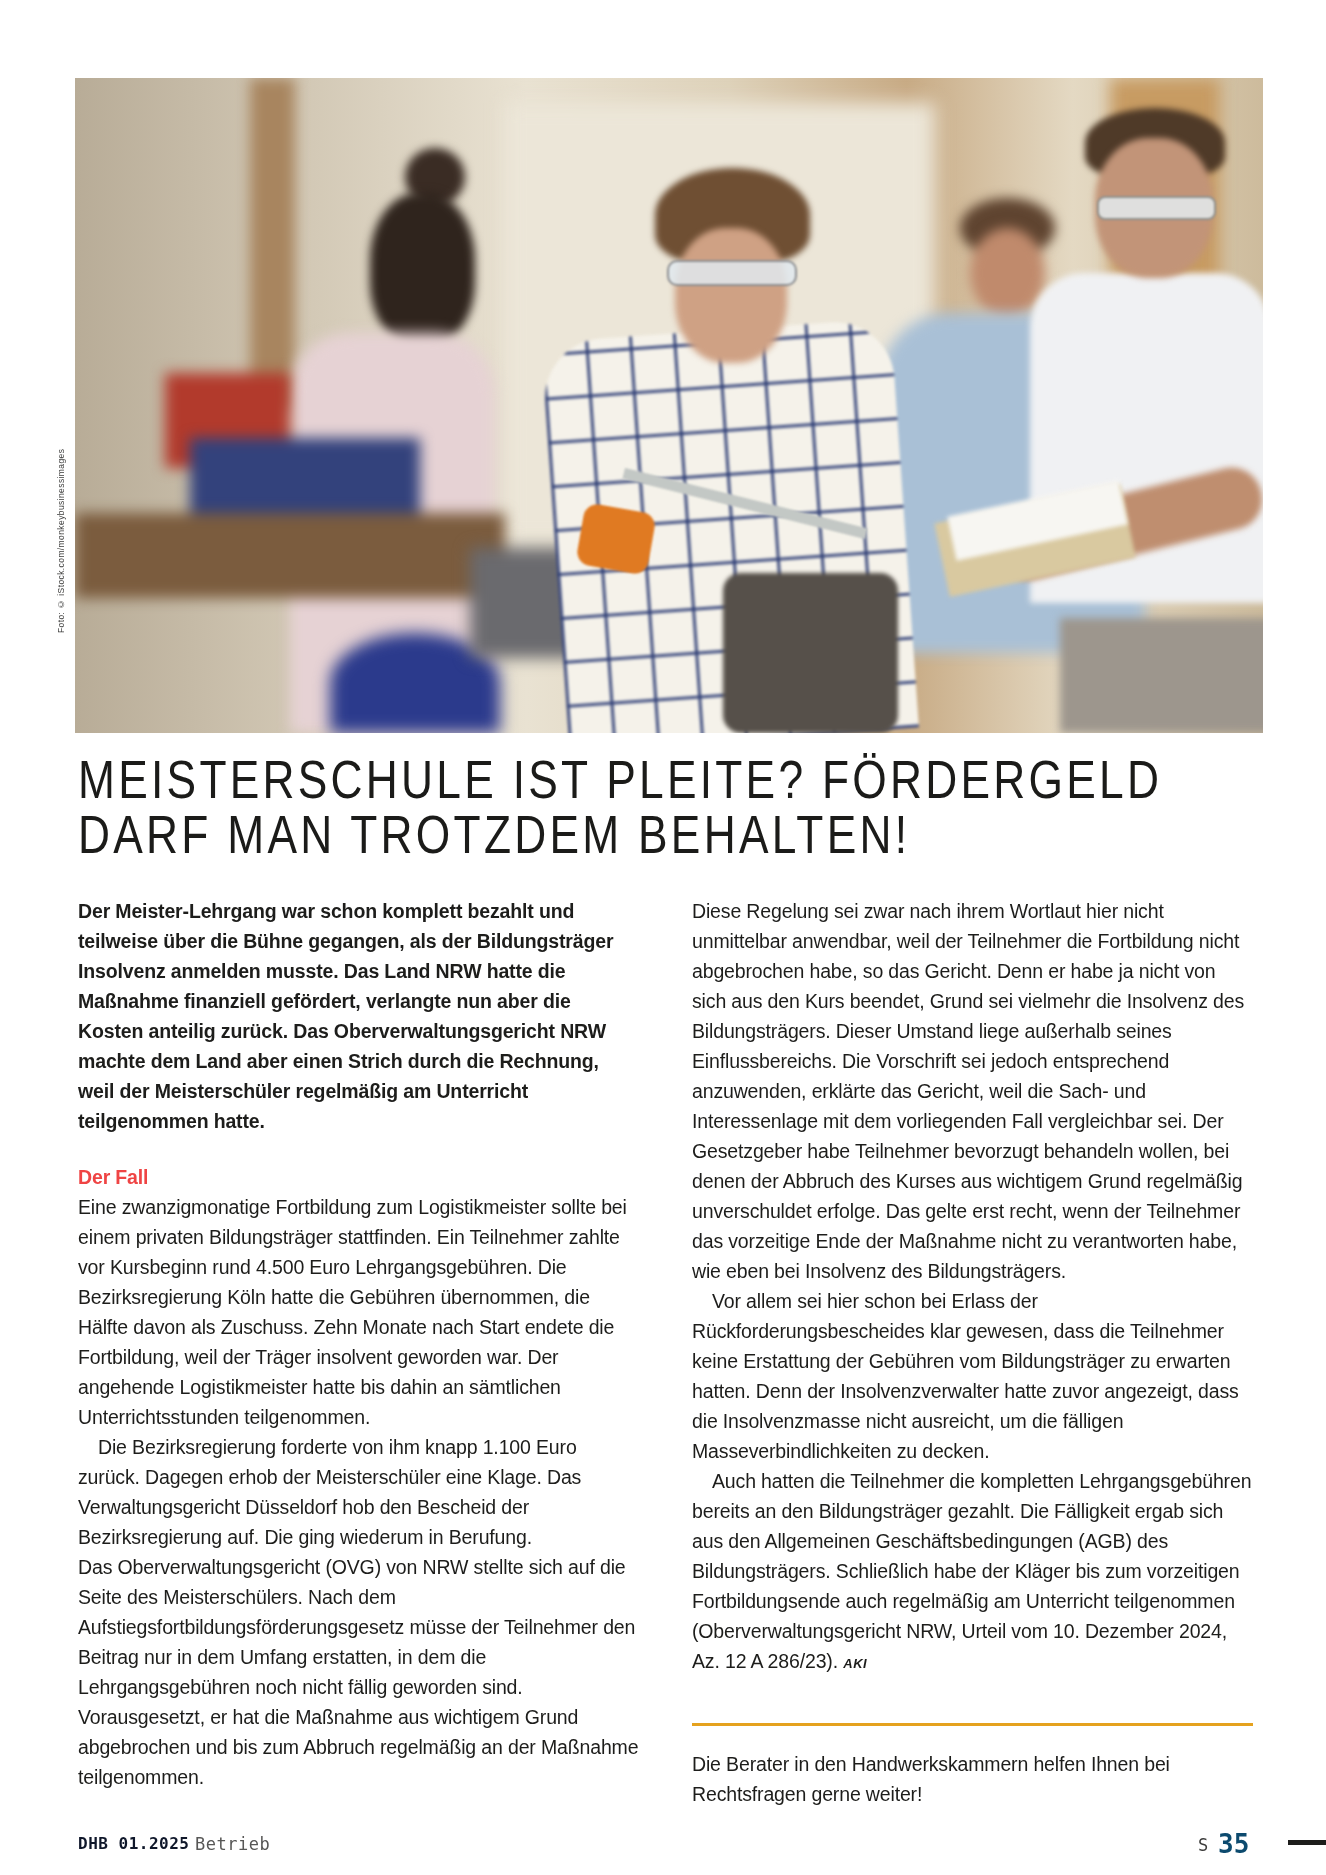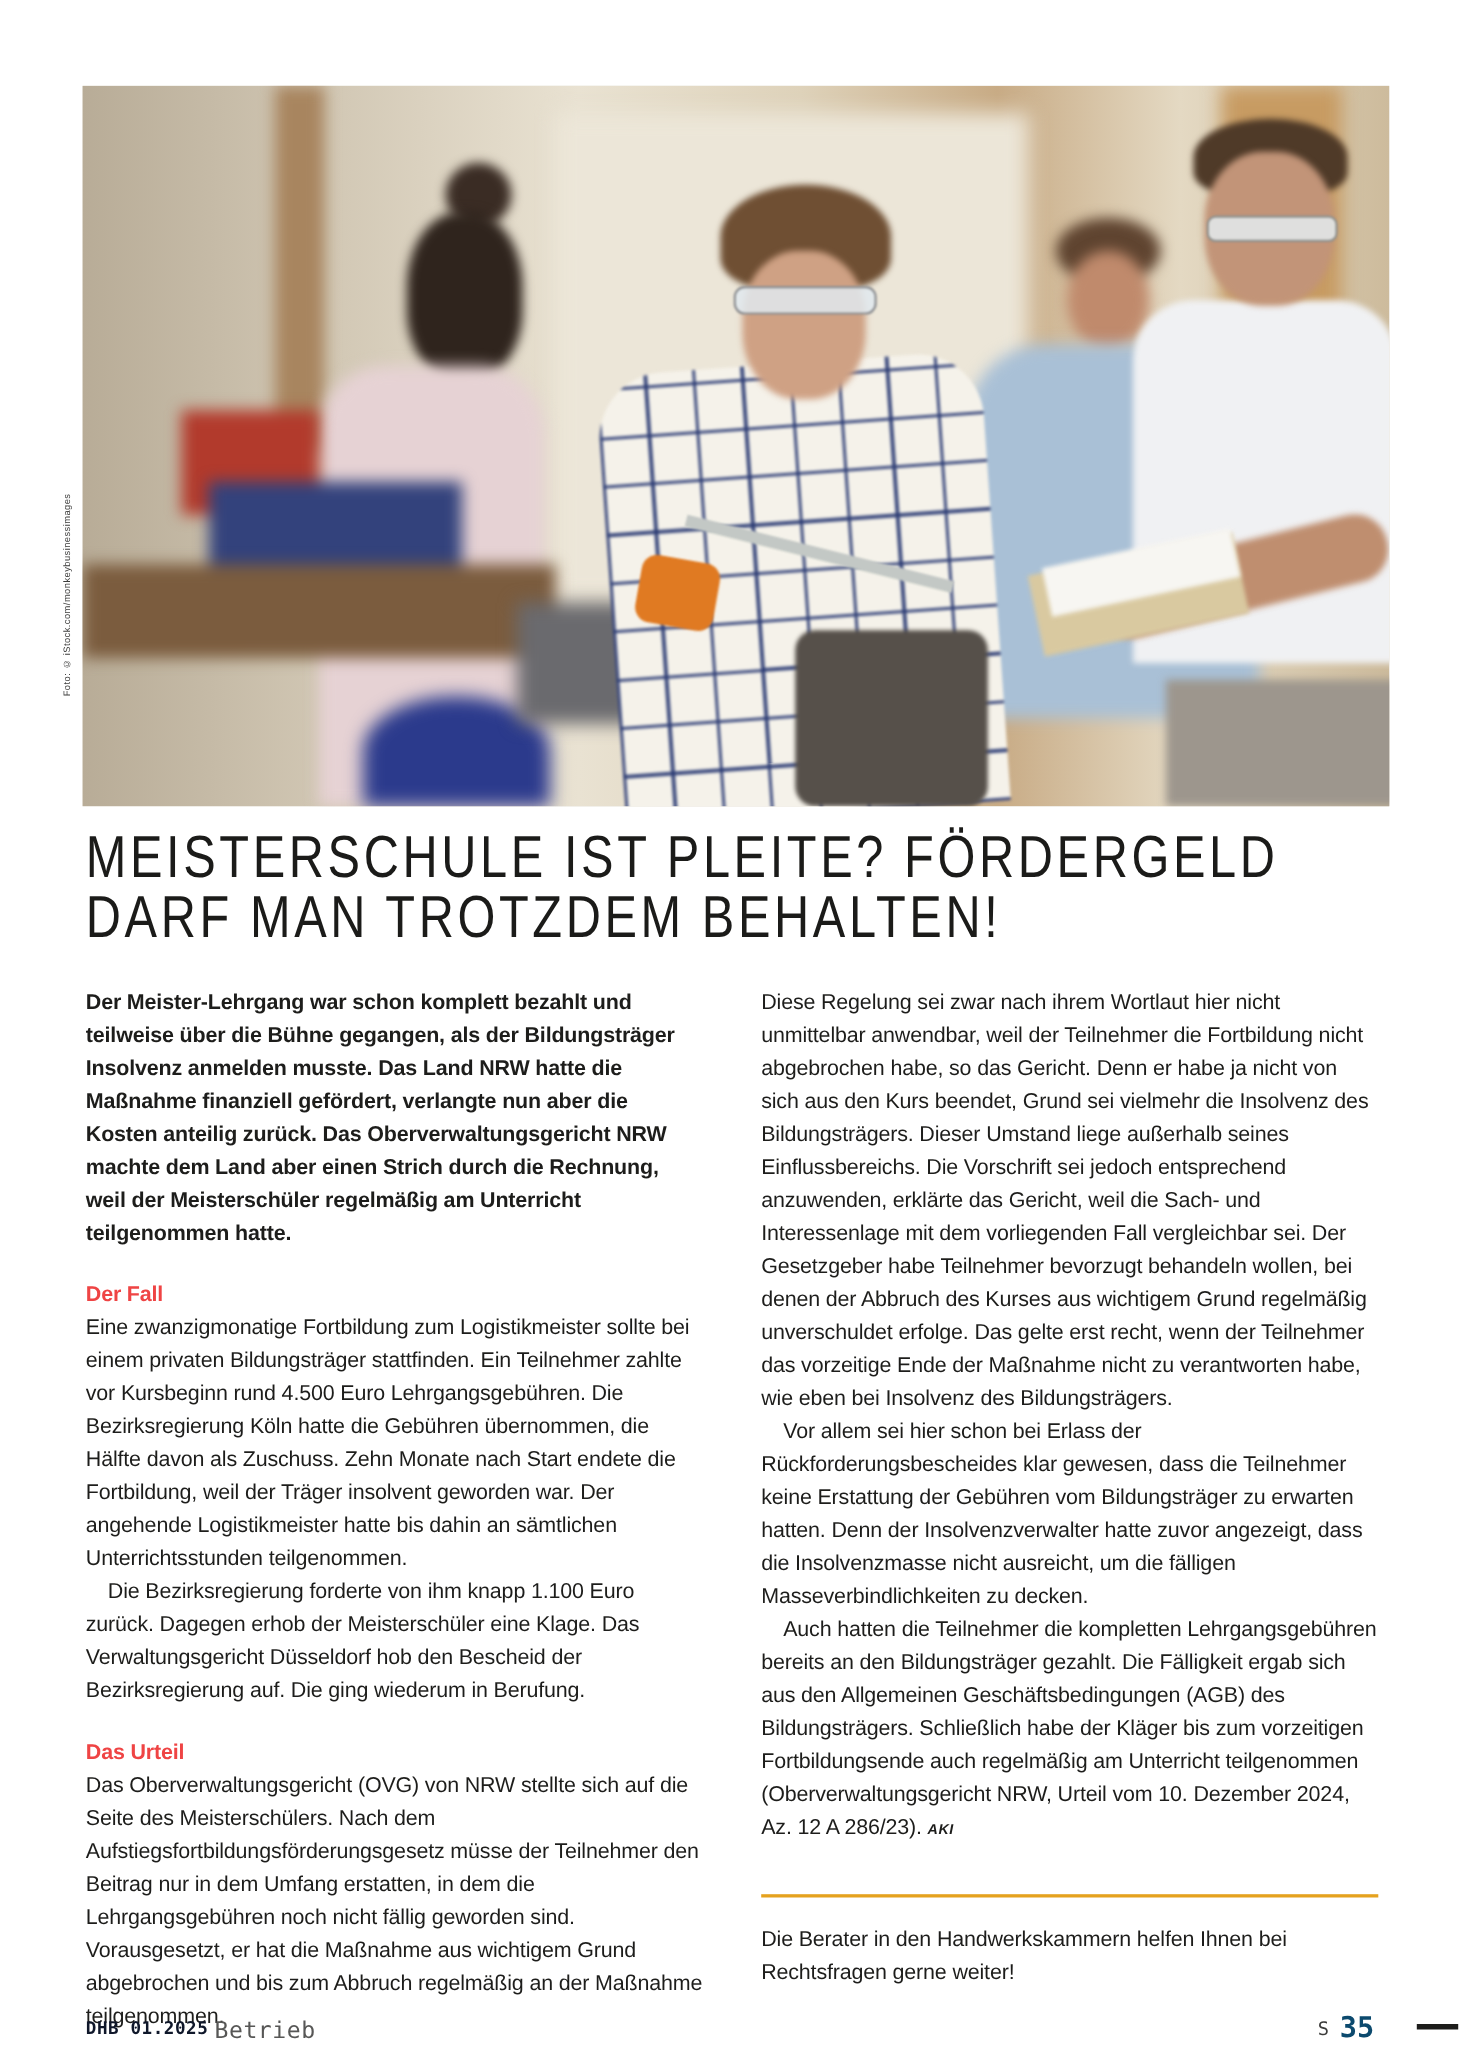--- a/index.html
+++ b/index.html
@@ -80,21 +80,21 @@
   .lead { font-weight:bold; margin-bottom:26px !important; }
   .sec-title { font-weight:bold; color:#ef4444; margin-top:26px !important; }
   .indent { text-indent:20px; }
   .author { font-weight:bold; font-style:italic; font-size:13px; letter-spacing:0.5px; }
 
   .note-box { margin-top:44px; border-top:3.5px solid #e5a21e; padding-top:23px; }
 
   
   .footer { position:absolute; left:0; top:1828px; width:1326px; height:40px; font-family:"DejaVu Sans Mono", monospace; }
   .footer-issue { position:absolute; left:78px; top:6px; font-size:16px; font-weight:bold; color:#0f172a; letter-spacing:0.5px;text-align:center; }
-  .footer-rubric { position:absolute; left:195px; top:6px; font-size:21px; color:#575756; letter-spacing:0.5px; }
+  .footer-rubric { position:absolute; left:195px; top:6px; font-size:17px; color:#575756; letter-spacing:0.5px; }
   .footer-pageprefix { position:absolute; left:1198px; top:7px; font-size:17px; color:#3c3c3b; }
   .footer-pagenum { position:absolute; left:1218px; top:1px; font-size:26px; font-weight:bold; color:#0c4a6e; }
   .footer-bar { position:absolute; right:0; top:12px; width:38px; height:5px; background:#1d1d1b; }
 </style>
 </head>
 <body>
 
 <div class="page">
 
   <div class="photo">
@@ -135,21 +135,20 @@
   <div class="headline">
     <div>MEISTERSCHULE IST PLEITE? FÖRDERGELD</div>
     <div>DARF MAN TROTZDEM BEHALTEN!</div>
   </div>
 
   <div class="col col-left">
     <p class="lead">Der Meister-Lehrgang war schon komplett bezahlt und teilweise über die Bühne gegangen, als der Bildungsträger Insolvenz anmelden musste. Das Land NRW hatte die Maßnahme finanziell gefördert, verlangte nun aber die Kosten anteilig zurück. Das Oberverwaltungsgericht NRW machte dem Land aber einen Strich durch die Rechnung, weil der Meisterschüler regelmäßig am Unterricht teilgenommen hatte.</p>
     <p class="sec-title">Der Fall</p>
     <p>Eine zwanzigmonatige Fortbildung zum Logistikmeister sollte bei einem privaten Bildungsträger stattfinden. Ein Teilnehmer zahlte vor Kursbeginn rund 4.500 Euro Lehrgangsgebühren. Die Bezirksregierung Köln hatte die Gebühren übernommen, die Hälfte davon als Zuschuss. Zehn Monate nach Start endete die Fortbildung, weil der Träger insolvent geworden war. Der angehende Logistikmeister hatte bis dahin an sämtlichen Unterrichtsstunden teilgenommen.</p>
     <p class="indent">Die Bezirksregierung forderte von ihm knapp 1.100 Euro zurück. Dagegen erhob der Meisterschüler eine Klage. Das Verwaltungsgericht Düsseldorf hob den Bescheid der Bezirksregierung auf. Die ging wiederum in Berufung.</p>
-    <p class="sec-title">Das Urteil</p>
     <p>Das Oberverwaltungsgericht (OVG) von NRW stellte sich auf die Seite des Meisterschülers. Nach dem Aufstiegsfortbildungsförderungsgesetz müsse der Teilnehmer den Beitrag nur in dem Umfang erstatten, in dem die Lehrgangsgebühren noch nicht fällig geworden sind. Vorausgesetzt, er hat die Maßnahme aus wichtigem Grund abgebrochen und bis zum Abbruch regelmäßig an der Maßnahme teilgenommen.</p>
   </div>
 
   <div class="col col-right">
     <p>Diese Regelung sei zwar nach ihrem Wortlaut hier nicht unmittelbar anwendbar, weil der Teilnehmer die Fortbildung nicht abgebrochen habe, so das Gericht. Denn er habe ja nicht von sich aus den Kurs beendet, Grund sei vielmehr die Insolvenz des Bildungsträgers. Dieser Umstand liege außerhalb seines Einflussbereichs. Die Vorschrift sei jedoch entsprechend anzuwenden, erklärte das Gericht, weil die Sach- und Interessenlage mit dem vorliegenden Fall vergleichbar sei. Der Gesetzgeber habe Teilnehmer bevorzugt behandeln wollen, bei denen der Abbruch des Kurses aus wichtigem Grund regelmäßig unverschuldet erfolge. Das gelte erst recht, wenn der Teilnehmer das vorzeitige Ende der Maßnahme nicht zu verantworten habe, wie eben bei Insolvenz des Bildungsträgers.</p>
     <p class="indent">Vor allem sei hier schon bei Erlass der Rückforderungsbescheides klar gewesen, dass die Teilnehmer keine Erstattung der Gebühren vom Bildungsträger zu erwarten hatten. Denn der Insolvenzverwalter hatte zuvor angezeigt, dass die Insolvenzmasse nicht ausreicht, um die fälligen Masseverbindlichkeiten zu decken.</p>
     <p class="indent"><span>Auch hatten die Teilnehmer die kompletten Lehrgangsgebühren bereits an den Bildungsträger gezahlt. Die Fälligkeit ergab sich aus den Allgemeinen Geschäftsbedingungen (AGB) des Bildungsträgers. Schließlich habe der Kläger bis zum vorzeitigen Fortbildungsende auch regelmäßig am Unterricht teilgenommen (Oberverwaltungsgericht NRW, Urteil vom 10. Dezember 2024, Az. 12 A 286/23).</span> <span class="author">AKI</span></p>
     <div class="note-box">
       <p>Die Berater in den Handwerkskammern helfen Ihnen bei Rechtsfragen gerne weiter!</p>
     </div>

